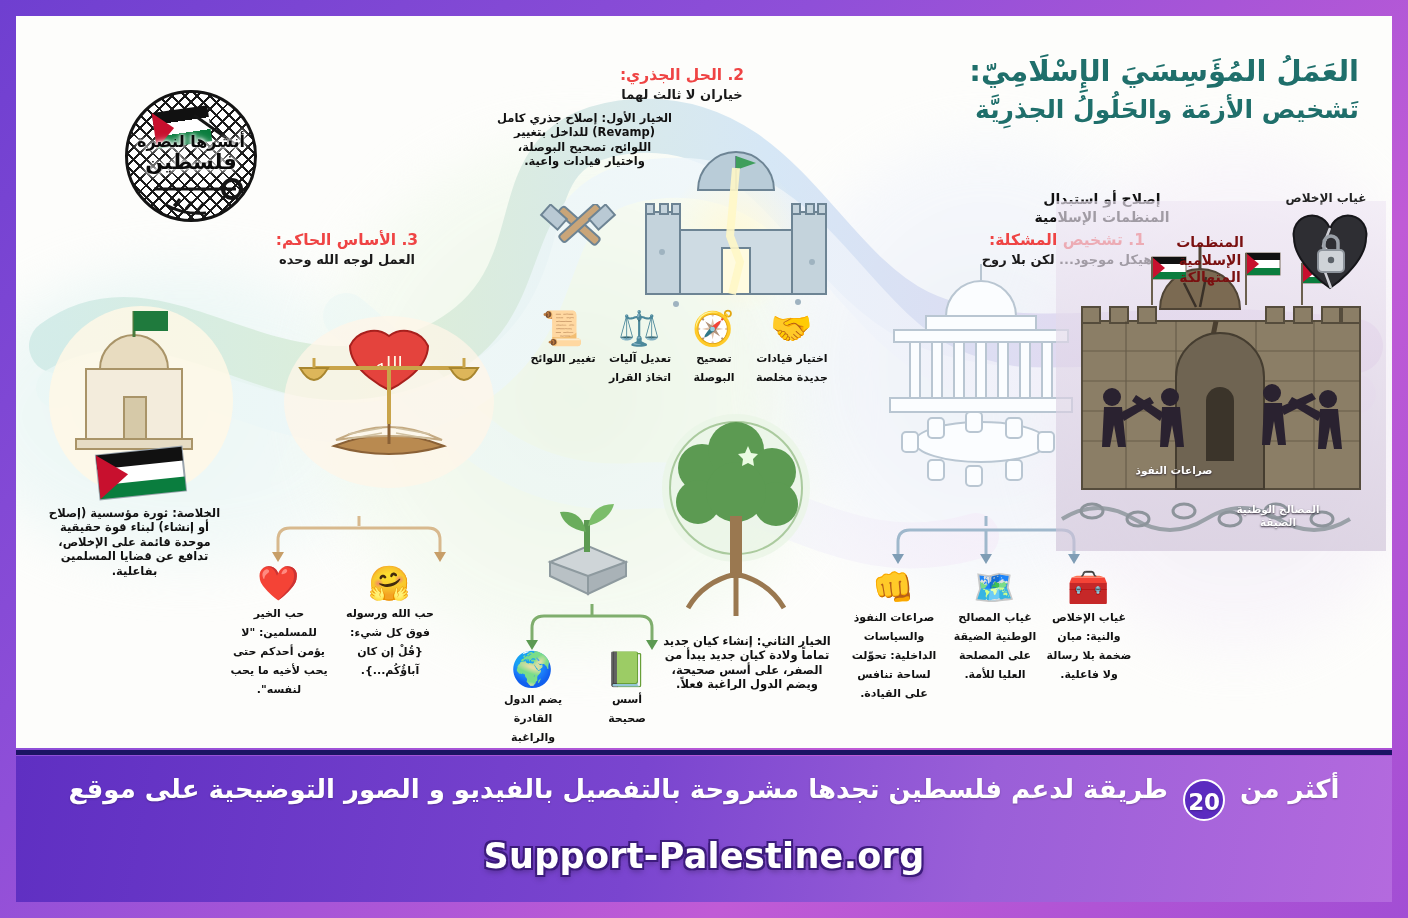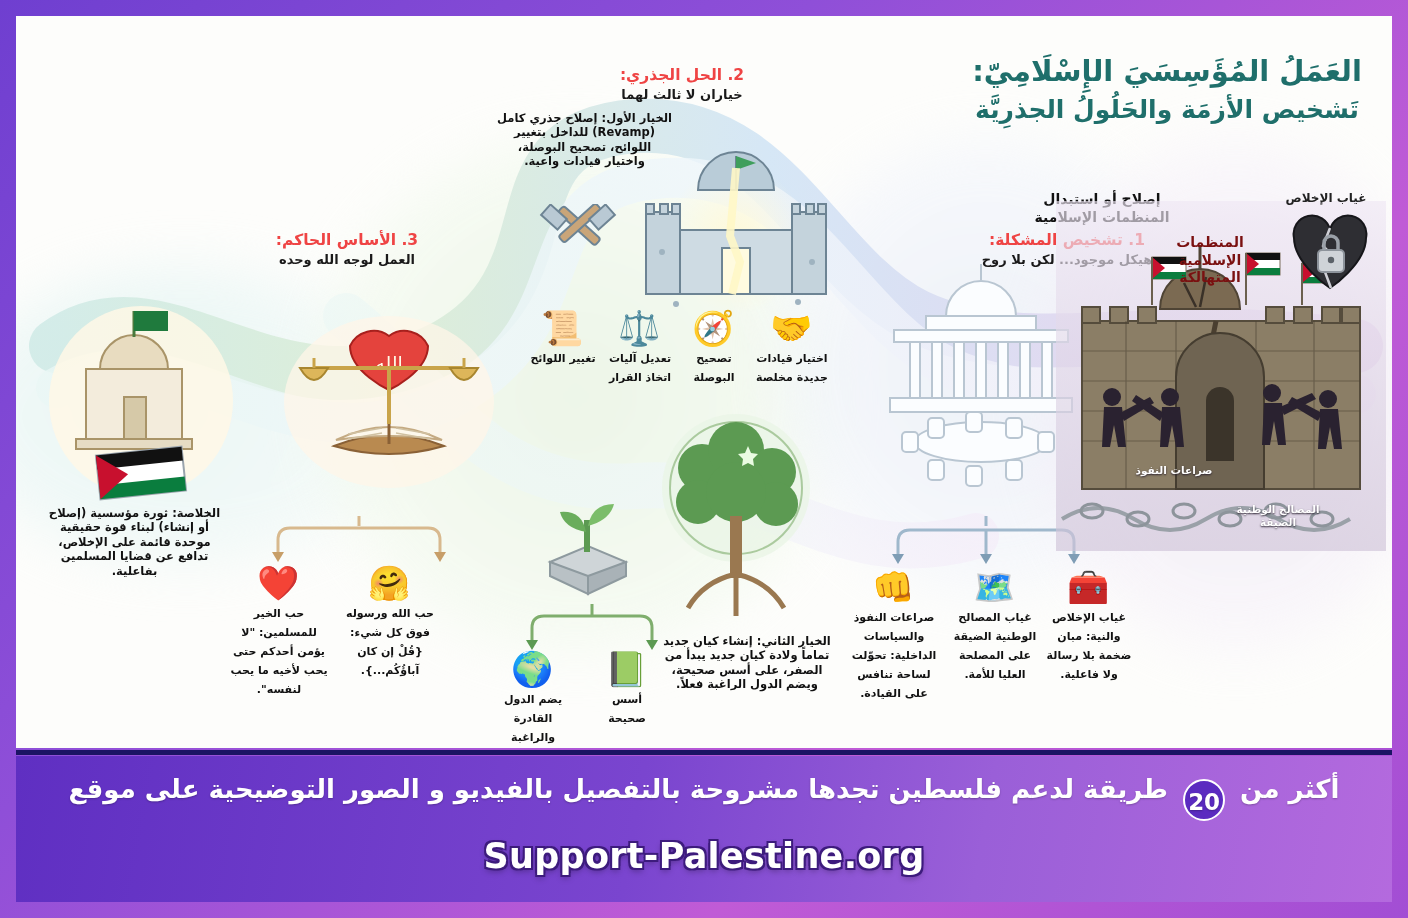--- a/index.html
+++ b/index.html
@@ -31,21 +31,21 @@
   .ribbonsvg{position:absolute;left:0;top:0;width:1376px;height:732px;}
 
   
   .t{position:absolute;text-align:center;line-height:1.25;color:#111;}
   .head{font-weight:bold;}
   .sm{font-size:11.5px;font-weight:bold;}
   .xs{font-size:10.5px;font-weight:bold;}
 
   
   .title{
-    position:absolute;right:15px;top:34px;width:420px;text-align:center;
+    position:absolute;right:33px;top:34px;width:420px;text-align:right;
     color:#1f6f6b;font-weight:bold;line-height:1.45;
     text-shadow:0 1px 0 rgba(255,255,255,.8);
   }
   .title .l1{font-size:29px;letter-spacing:.5px;}
   .title .l2{font-size:25px;}
 
   
   .logo{
     position:absolute;left:109px;top:74px;width:132px;height:132px;border-radius:50%;
     background:
@@ -138,20 +138,38 @@
         <stop offset="100%" stop-color="#fff9d8" stop-opacity="0"></stop>
       </radialGradient>
     </defs>
     <path d="M40,330 C150,250 260,420 430,330 C560,258 470,120 620,110 C760,102 800,250 900,300
              C1010,352 1130,300 1340,330" fill="none" stroke="url(#gR)" stroke-width="54" stroke-linecap="round" opacity=".85"></path>
     <path d="M40,372 C160,300 270,470 440,380 C580,302 500,170 650,162 C790,154 830,300 930,350
              C1040,402 1150,350 1340,378" fill="none" stroke="url(#gR2)" stroke-width="40" stroke-linecap="round" opacity=".8"></path>
     <path d="M330,300 C420,370 470,480 620,470 C760,460 820,560 960,520" fill="none" stroke="url(#gR2)" stroke-width="46" stroke-linecap="round" opacity=".55"></path>
   </svg>
 
+  <div class="logo">
+    <div class="logo-inner">
+      <div class="pflag" style="left:26px;top:16px;"></div>
+      <svg width="132" height="132" style="position:absolute;left:0;top:0">
+        <g stroke="#151515" stroke-width="3" fill="none">
+          <line x1="66" y1="22" x2="108" y2="52"></line>
+          <line x1="26" y1="96" x2="108" y2="96"></line>
+        </g>
+        <circle cx="104" cy="96" r="9" fill="none" stroke="#151515" stroke-width="4"></circle>
+        <path d="M38 112 q18 10 40 8" stroke="#151515" stroke-width="3" fill="none"></path>
+        <path d="M46 113 l6 -7 M58 116 l6 -7 M70 117 l6 -7" stroke="#151515" stroke-width="3"></path>
+      </svg>
+      <div class="logo-txt">
+        <div class="a">أنشرها لنصرة</div>
+        <div class="b">فلسطين</div>
+      </div>
+    </div>
+  </div>
 
   <div class="title">
     <div class="l1">العَمَلُ المُؤَسِسَيَ الإِسْلَامِيّ:</div>
     <div class="l2">تَشخيص الأزمَة والحَلُولُ الجذرِيَّة</div>
   </div>
 
   <div class="t head" style="right:200px;top:175px;width:180px;font-size:14px;">
     <div>إصلاح أو استبدال</div>
     <div>المنظمات الإسلامية</div>
   </div>

